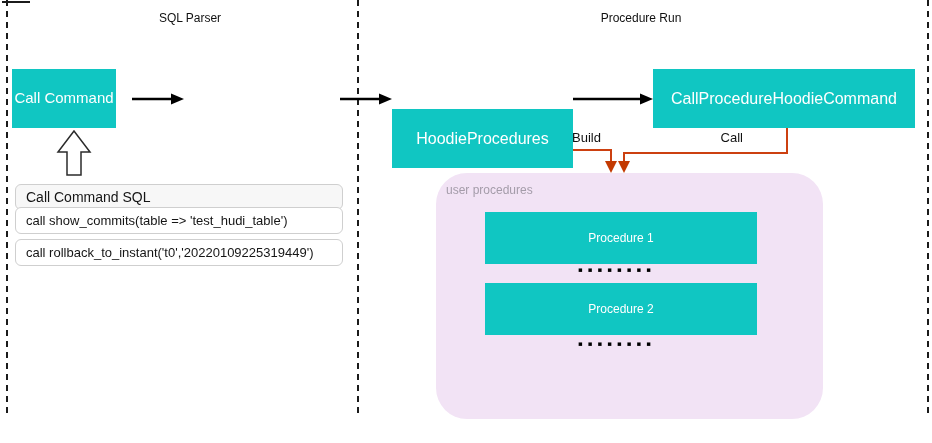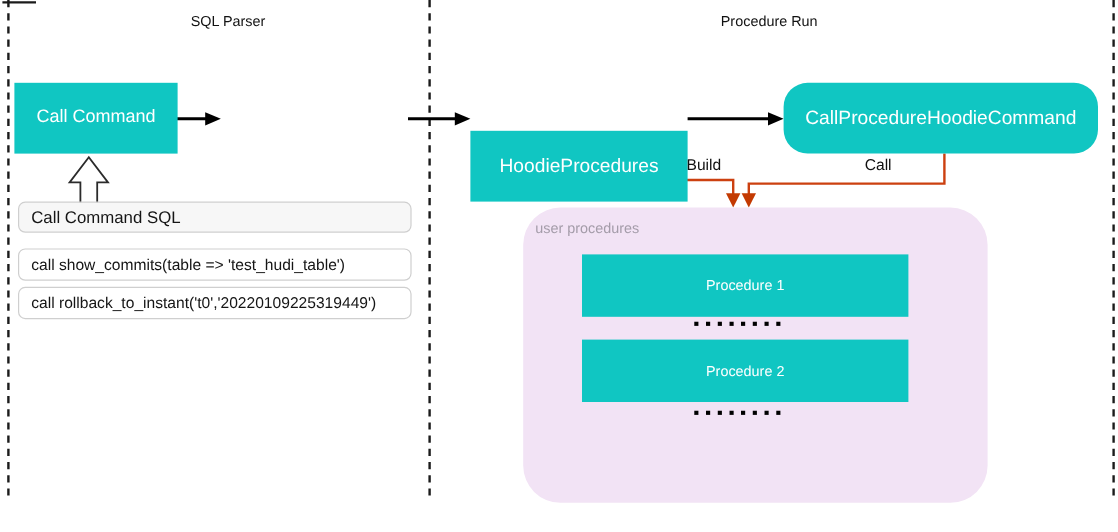--- a/index.html
+++ b/index.html
@@ -76,25 +76,25 @@
     <path class="oline" d="M482,128 L482,150 L611,150 L611,163"></path>
     <polygon class="ohead" points="611,173 605,161 617,161"></polygon>
 
     <path class="oline" d="M787,128 L787,153 L624,153 L624,163"></path>
     <polygon class="ohead" points="624,173 618,161 630,161"></polygon>
   </svg>
 
   <div class="section-title" style="left:60px;width:260px;">SQL Parser</div>
   <div class="section-title" style="left:500px;width:282px;">Procedure Run</div>
 
-  <div class="node" style="left:12px;width:136px;font-size:15px;">Call Command</div>
+  <div class="node" style="left:12px;width:104px;font-size:15px;">Call Command</div>
   <div class="node" style="left:392px;width:181px;margin-top:40px;">HoodieProcedures</div>
-  <div class="node" style="left:653px;width:262px;border-radius:20px;">CallProcedureHoodieCommand</div>
+  <div class="node" style="left:653px;width:262px;">CallProcedureHoodieCommand</div>
 
-  <div class="sqlrow sqlhdr" style="top:168px;">Call Command SQL</div>
+  <div class="sqlrow sqlhdr" style="top:184px;">Call Command SQL</div>
   <div class="sqlrow" style="top:207px;">call show_commits(table =&gt; 'test_hudi_table')</div>
   <div class="sqlrow" style="top:239px;">call rollback_to_instant('t0','20220109225319449')</div>
 
   <div class="edge-label" style="left:541px;">Build</div>
   <div class="edge-label" style="left:683px;">Call</div>
 
   <div class="panel">
     <div class="panel-label">user procedures</div>
 
     <div class="proc" style="top:39px;">Procedure 1</div>

